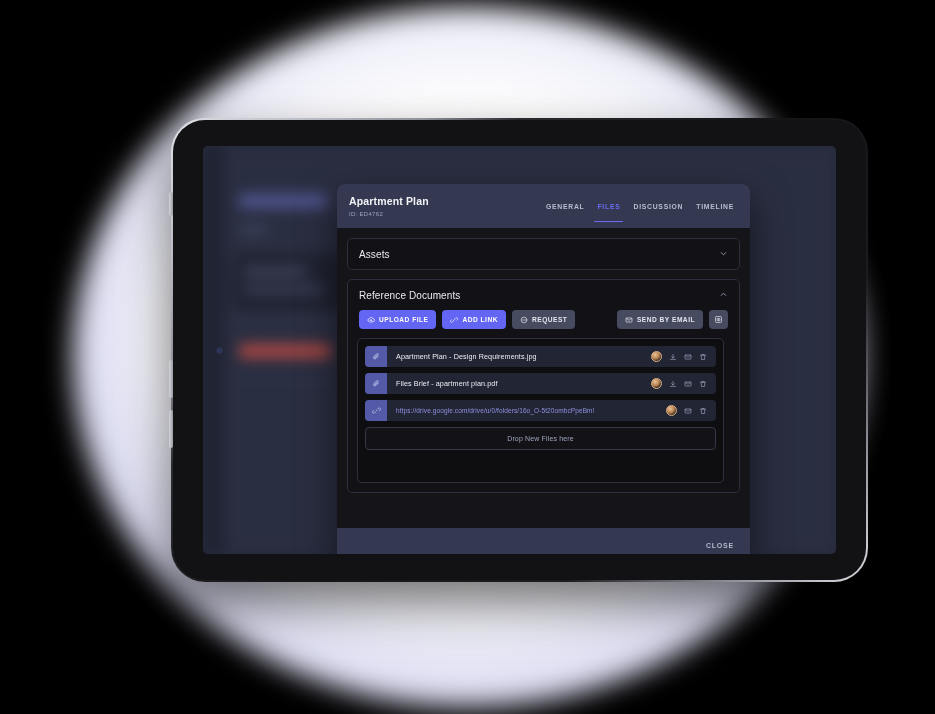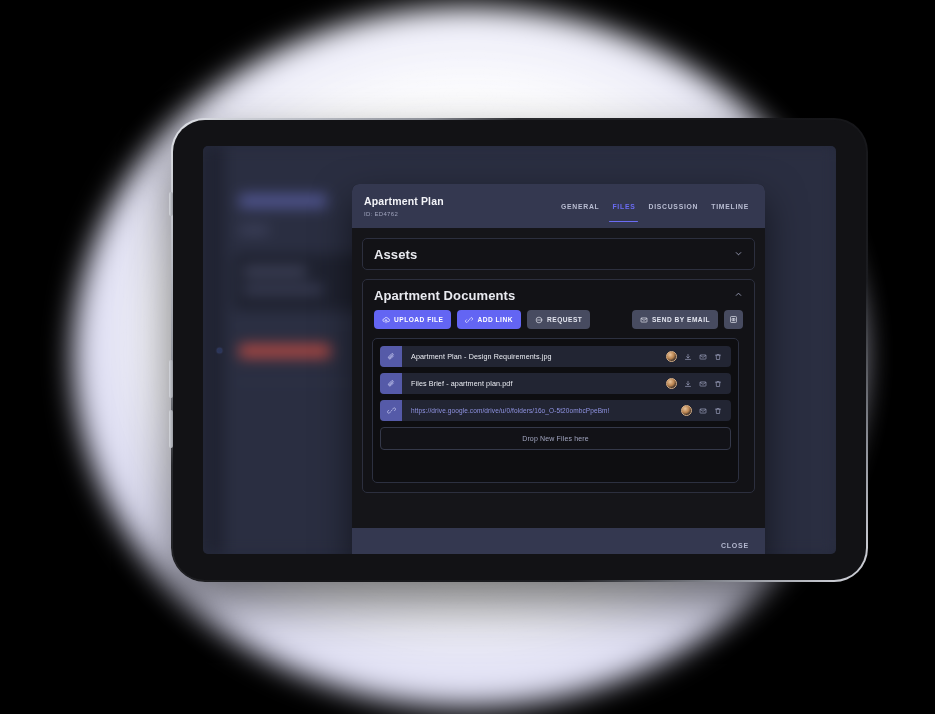--- a/index.html
+++ b/index.html
@@ -130,21 +130,21 @@
   }
   .bg-card {
     position: absolute;
     border-radius: 6px;
     background: #1f2230;
   }
 
   
   #modal {
     position: absolute;
-    left: 149px;
+    left: 134px;
     top: 38px;
     width: 413px;
     height: 378px;
     border-radius: 7px;
     background: #151519;
     box-shadow: 0 16px 38px rgba(0,0,0,0.55);
     overflow: hidden;
     display: flex;
     flex-direction: column;
   }
@@ -217,22 +217,22 @@
   }
   .section-head {
     height: 30px;
     display: flex;
     align-items: center;
     padding: 0 11px;
     box-sizing: border-box;
   }
   .section-title {
     color: #e9eaf0;
-    font-size: 13px;
-    font-weight: bold;
+    font-size: 10px;
+    font-weight: normal;
     letter-spacing: 0.1px;
   }
   .chev {
     margin-left: auto;
     color: #9195ad;
     font-size: 8px;
     line-height: 1;
     cursor: pointer;
   }
 
@@ -423,21 +423,21 @@
                 <span class="chev">
                   <svg width="9" height="9" viewBox="0 0 12 12" fill="none" stroke="currentColor" stroke-width="1.3" stroke-linecap="round" stroke-linejoin="round">
                       <polyline points="3,4.8 6,7.8 9,4.8"></polyline>
                     </svg>
                 </span>
               </div>
             </div>
 
             <div class="section" id="ref-section">
               <div class="section-head">
-                <span class="section-title">Apartment Documents</span>
+                <span class="section-title">Reference Documents</span>
                 <span class="chev">
                   <svg width="9" height="9" viewBox="0 0 12 12" fill="none" stroke="currentColor" stroke-width="1.3" stroke-linecap="round" stroke-linejoin="round">
                       <polyline points="3,7.2 6,4.2 9,7.2"></polyline>
                     </svg>
                 </span>
               </div>
 
               <div class="toolbar">
                 <div class="btn btn-primary">
                   <span class="bi">

